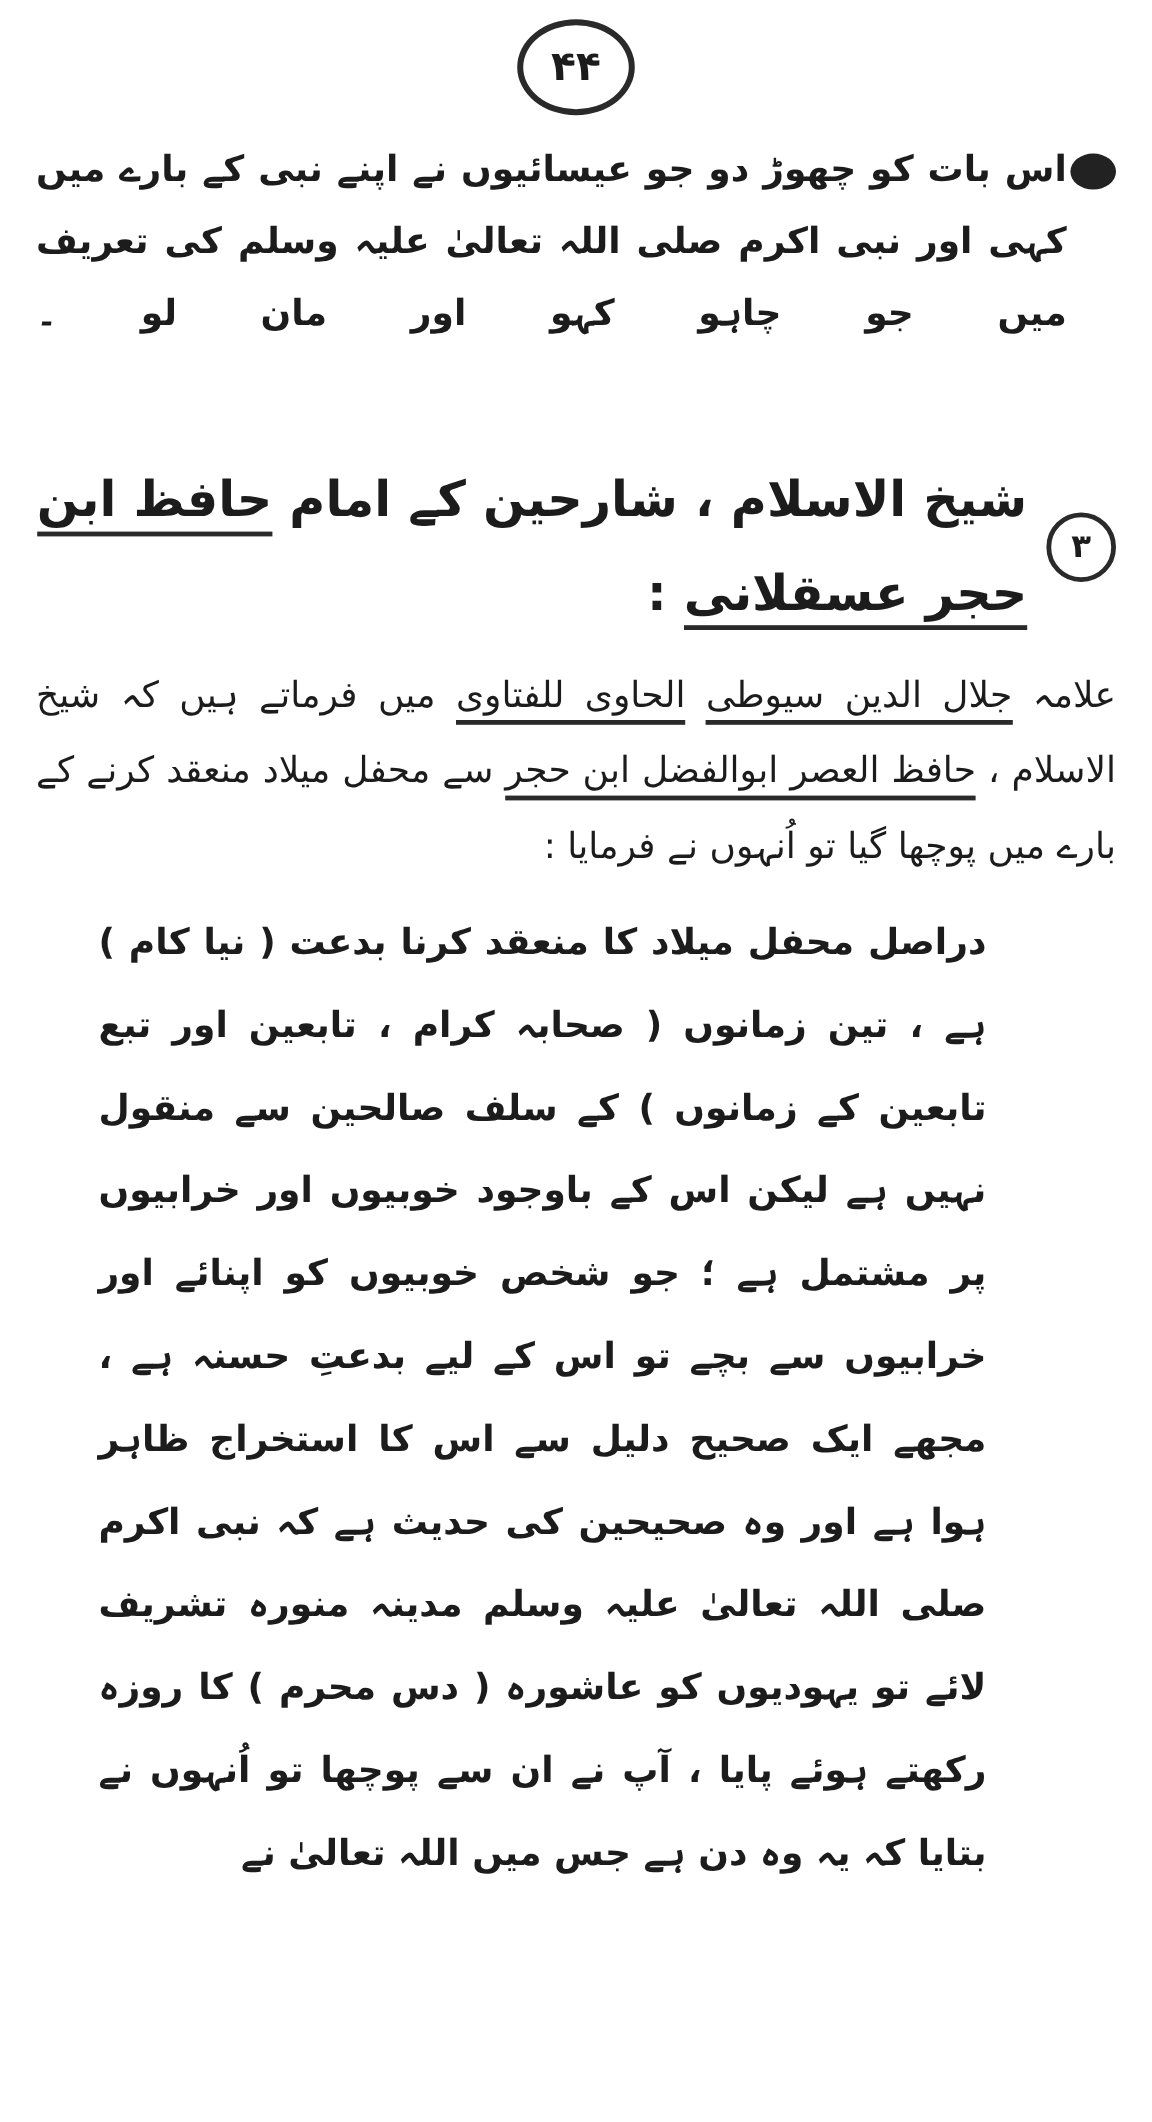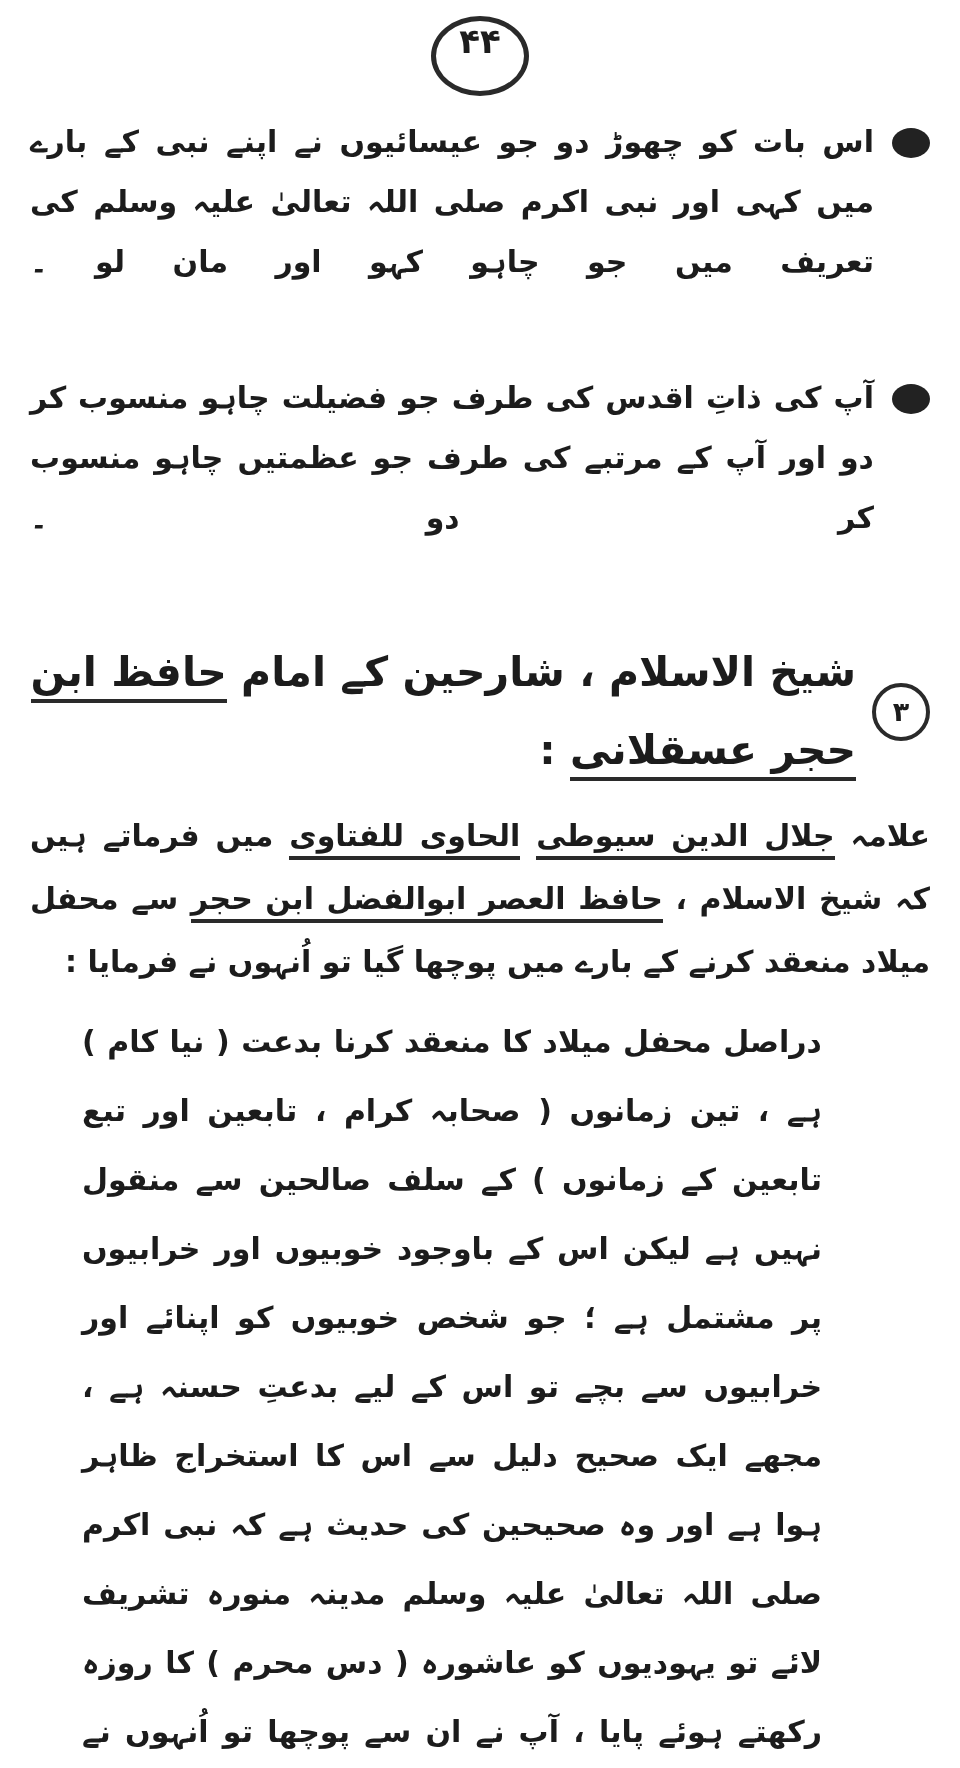--- a/index.html
+++ b/index.html
@@ -15,28 +15,28 @@
     font-family:"DejaVu Sans","DejaVu Serif",sans-serif;
     color:#1c1c1c;
     overflow:hidden;
   }
   
   .page-number-circle{
     width:88px;height:70px;
     border:5px solid #2a2a2a;
     border-radius:50%;
     margin:2px auto 16px auto;
-    display:flex;align-items:flex-start;justify-content:center;
+    display:flex;align-items:center;justify-content:center;
     font-size:34px;font-weight:bold;
   }
   
   .bullet-item{
     display:flex;
     align-items:flex-start;
-    gap:18px;
+    gap:3px;
     margin:0 0 16px 0;
   }
   .bullet-marker{
     flex:0 0 auto;
     width:38px;height:30px;
     background:#222;
     border-radius:50%;
     margin-top:16px;
   }
   .bullet-text{
@@ -62,21 +62,21 @@
     display:flex;align-items:center;justify-content:center;
     font-size:27px;font-weight:bold;
   }
   .heading-text{
     font-size:41px;
     font-weight:bold;
     line-height:1.9;
   }
   .intro-paragraph{
     font-size:30px;
-    font-weight:bold;
+    font-weight:normal;
     line-height:2.1;
     text-align:justify;
     margin:0 0 14px 0;
   }
   .quote-block{
     font-size:30px;
     font-weight:bold;
     line-height:2.3;
     text-align:justify;
     margin:10px 108px 0 52px;
@@ -94,24 +94,20 @@
 
   <div class="page-number-circle">
     <span>۴۴</span>
   </div>
 
   <div class="bullet-item">
     <span class="bullet-marker"></span>
     <div class="bullet-text">اس بات کو چھوڑ دو جو عیسائیوں نے اپنے نبی کے بارے میں کہی اور نبی اکرم صلی اللہ تعالیٰ علیہ وسلم کی تعریف میں جو چاہو کہو اور مان لو ۔</div>
   </div>
 
-  <div class="bullet-item">
-    <span class="bullet-marker"></span>
-    <div class="bullet-text">آپ کی ذاتِ اقدس کی طرف جو فضیلت چاہو منسوب کر دو اور آپ کے مرتبے کی طرف جو عظمتیں چاہو منسوب کر دو ۔</div>
-  </div>
 
 
   <div class="section-heading">
     <span class="num-circle">
       <span>۳</span>
     </span>
     <span class="heading-text"><span>شیخ الاسلام ، شارحین کے امام </span><span class="u">حافظ ابن حجر عسقلانی</span><span> :</span></span>
   </div>
 
   <p class="intro-paragraph"><span>علامہ </span><span class="u">جلال الدین سیوطی</span><span> </span><span class="u">الحاوی للفتاوی</span><span> میں فرماتے ہیں کہ شیخ الاسلام ، </span><span class="u">حافظ العصر ابوالفضل ابن حجر</span><span> سے محفل میلاد منعقد کرنے کے بارے میں پوچھا گیا تو اُنہوں نے فرمایا :</span></p>

